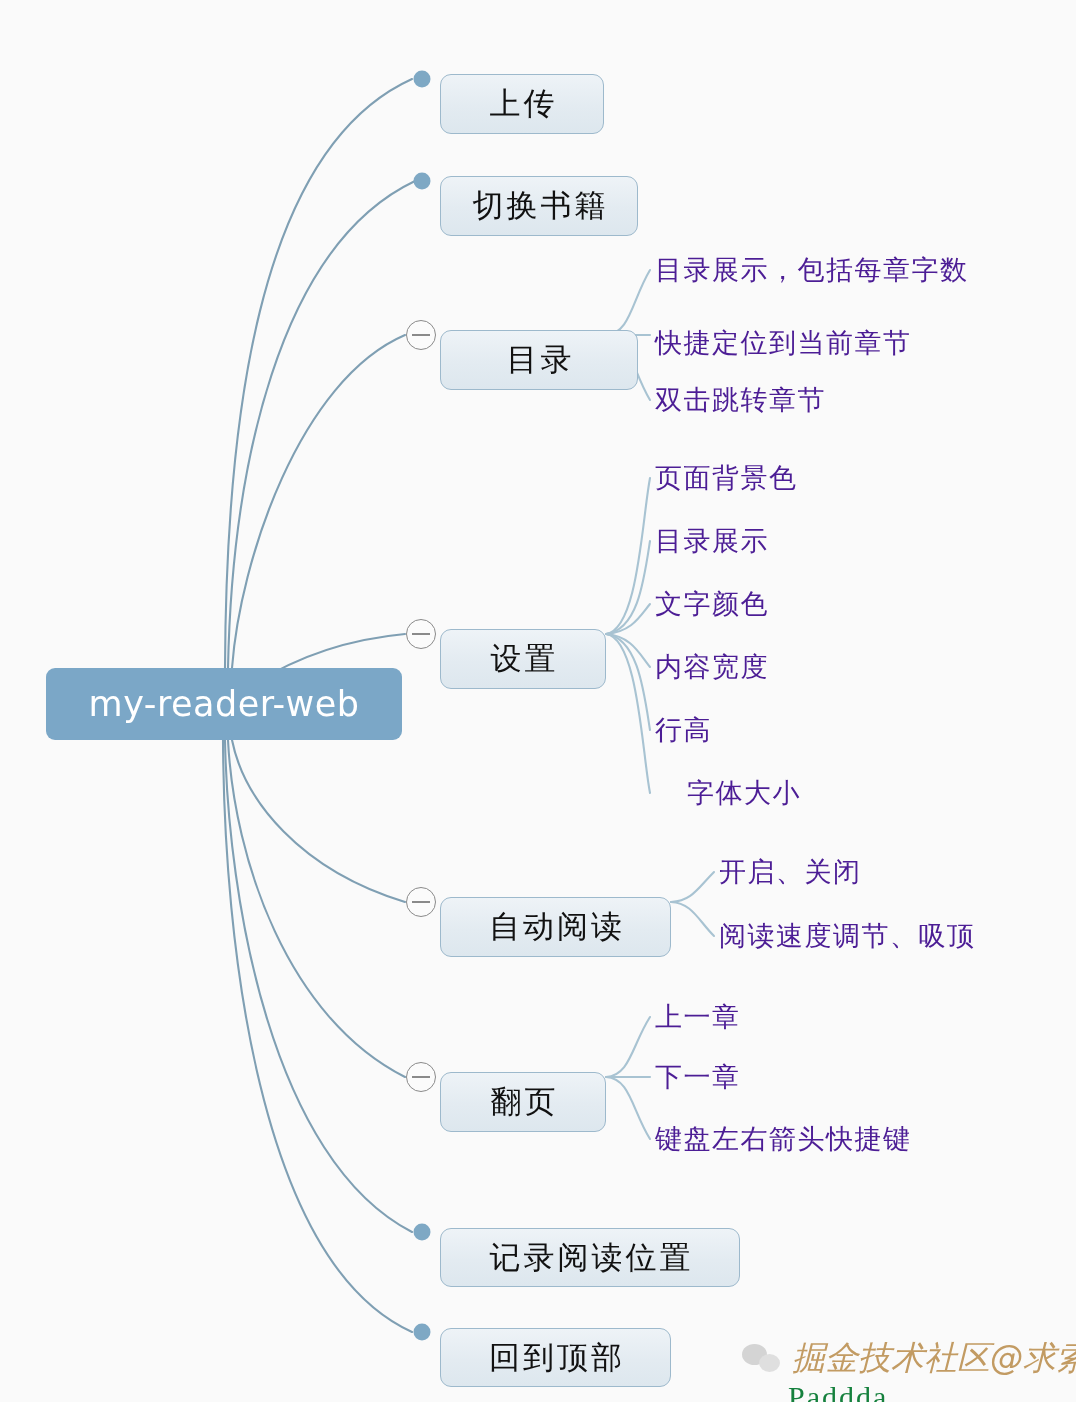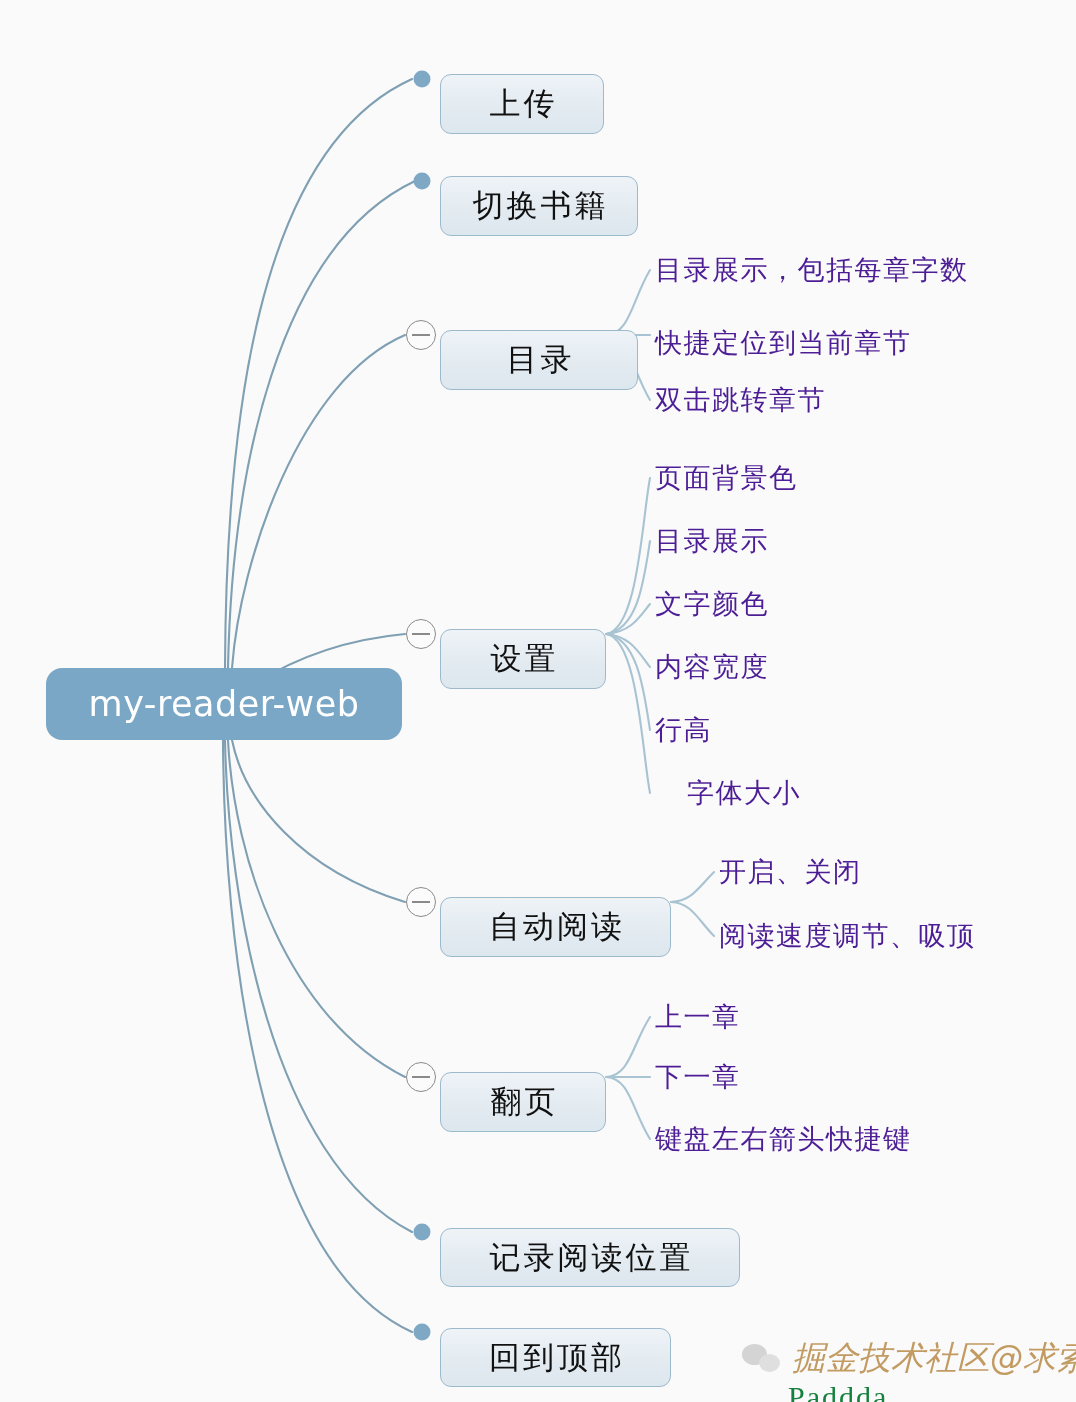--- a/index.html
+++ b/index.html
@@ -31,21 +31,21 @@
     pointer-events: none;
   }
 
   
   .root-node {
     position: absolute;
     left: 46px;
     top: 668px;
     width: 356px;
     height: 72px;
-    border-radius: 16px;
+    border-radius: 9px;
     background: #7ba7c7;
     display: flex;
     align-items: center;
     justify-content: center;
     box-sizing: border-box;
   }
   .root-label {
     color: #ffffff;
     font-size: 35px;
     letter-spacing: 0.5px;

